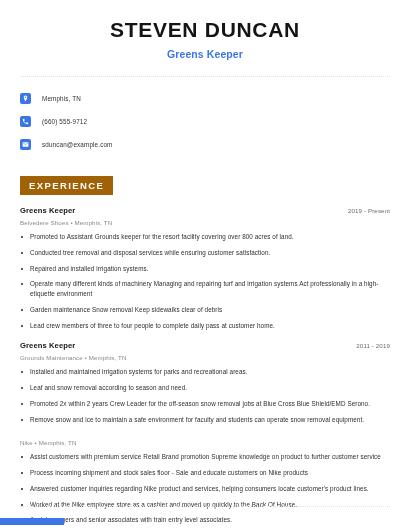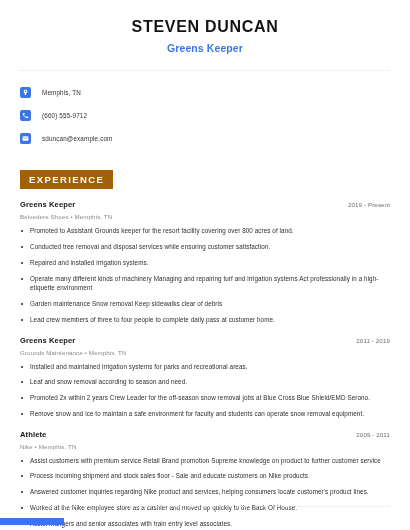--- a/index.html
+++ b/index.html
@@ -22,21 +22,21 @@
     box-sizing: border-box;
     background: #fff;
   }
 
   
   .header {
     padding-top: 18px;
     text-align: center;
   }
   .name {
-    font-size: 16px;
+    font-size: 21px;
     font-weight: 700;
     letter-spacing: 0.7px;
     color: #141414;
     line-height: 1.15;
     margin: 0;
   }
   .subtitle {
     font-size: 10.5px;
     font-weight: 700;
     color: #3b76e8;
@@ -232,24 +232,20 @@
         <li>Installed and maintained irrigation systems for parks and recreational areas.</li>
         <li>Leaf and snow removal according to season and need.</li>
         <li>Promoted 2x within 2 years Crew Leader for the off-season snow removal jobs at Blue Cross Blue Shield/EMD Serono.</li>
         <li>Remove snow and ice to maintain a safe environment for faculty and students can operate snow removal equipment.</li>
       </ul>
     </div>
 
     <div class="job-gap"></div>
 
     <div class="job">
-      <div class="job-head">
-        <span class="job-title">Athlete</span>
-        <span class="job-dates">2009 - 2011</span>
-      </div>
       <div class="job-meta">Nike  •  Memphis, TN</div>
       <ul class="bullets">
         <li>Assist customers with premium service Retail Brand promotion Supreme knowledge on product to further customer service</li>
         <li>Process incoming shipment and stock sales floor - Sale and educate customers on Nike products</li>
         <li>Answered customer inquiries regarding Nike product and services, helping consumers locate customer's product lines.</li>
         <li>Worked at the Nike employee store as a cashier and moved up quickly to the Back Of House.</li>
         <li>Assist mangers and senior associates with train entry level associates.</li>
       </ul>
     </div>
 

